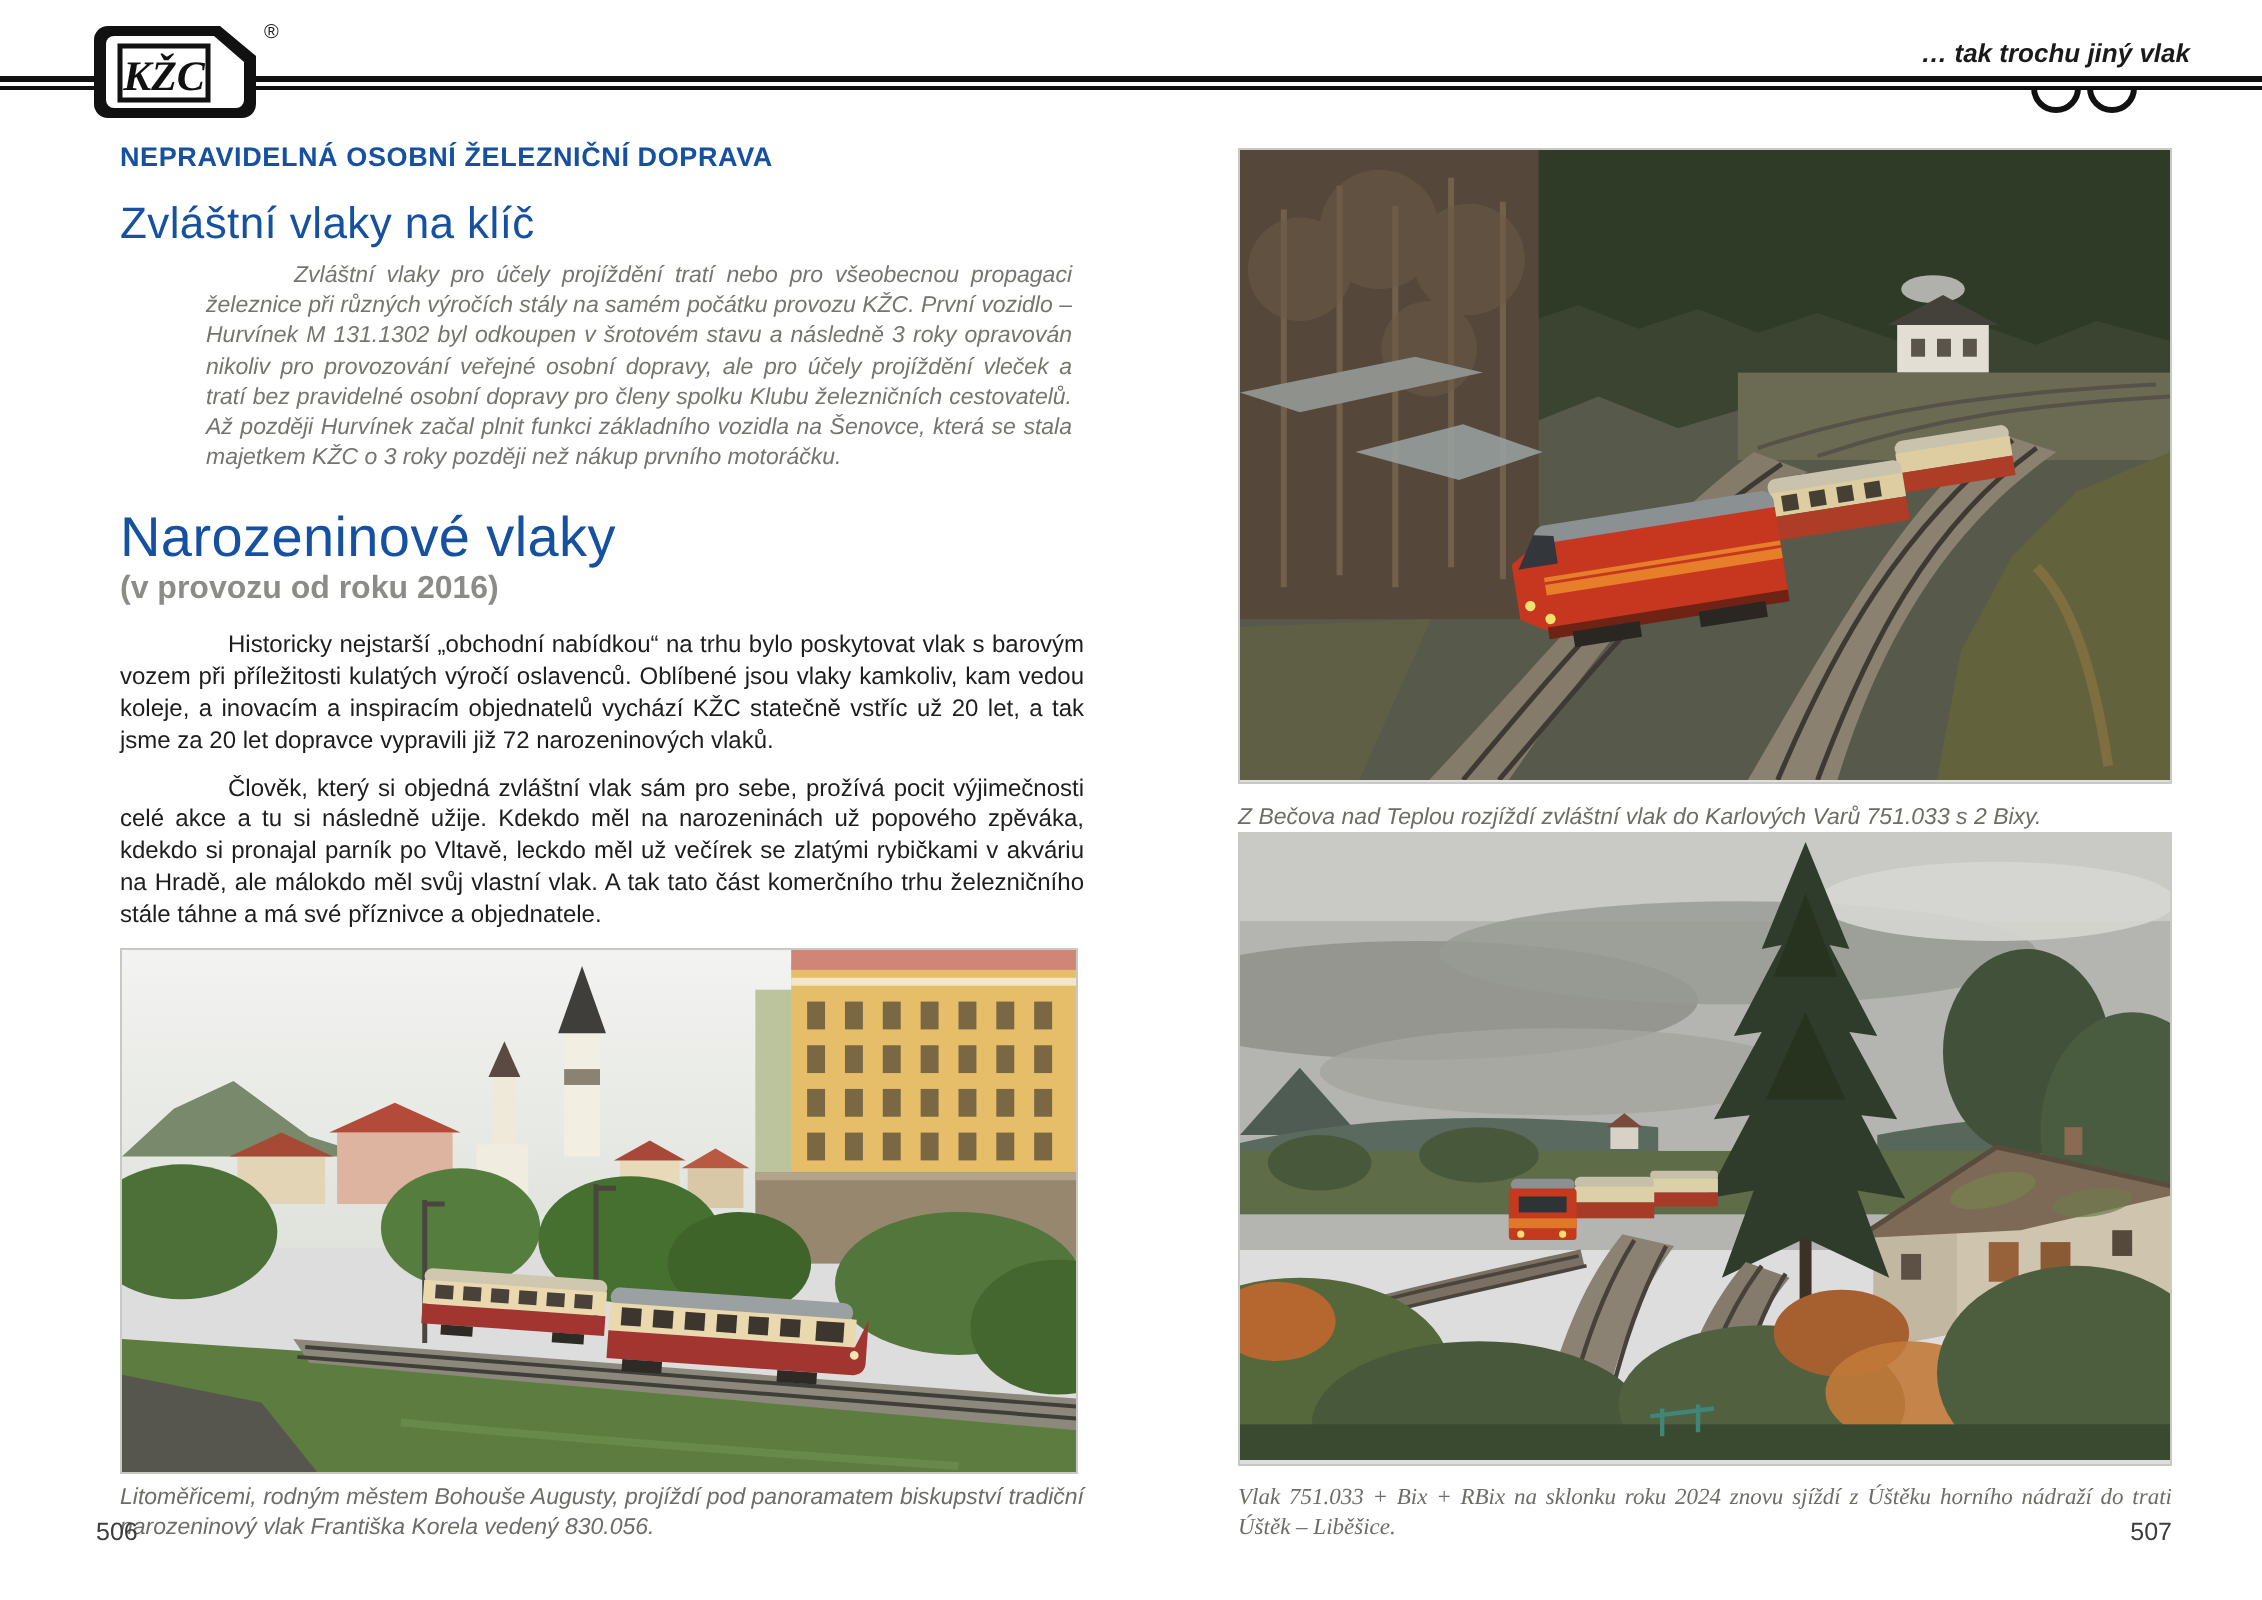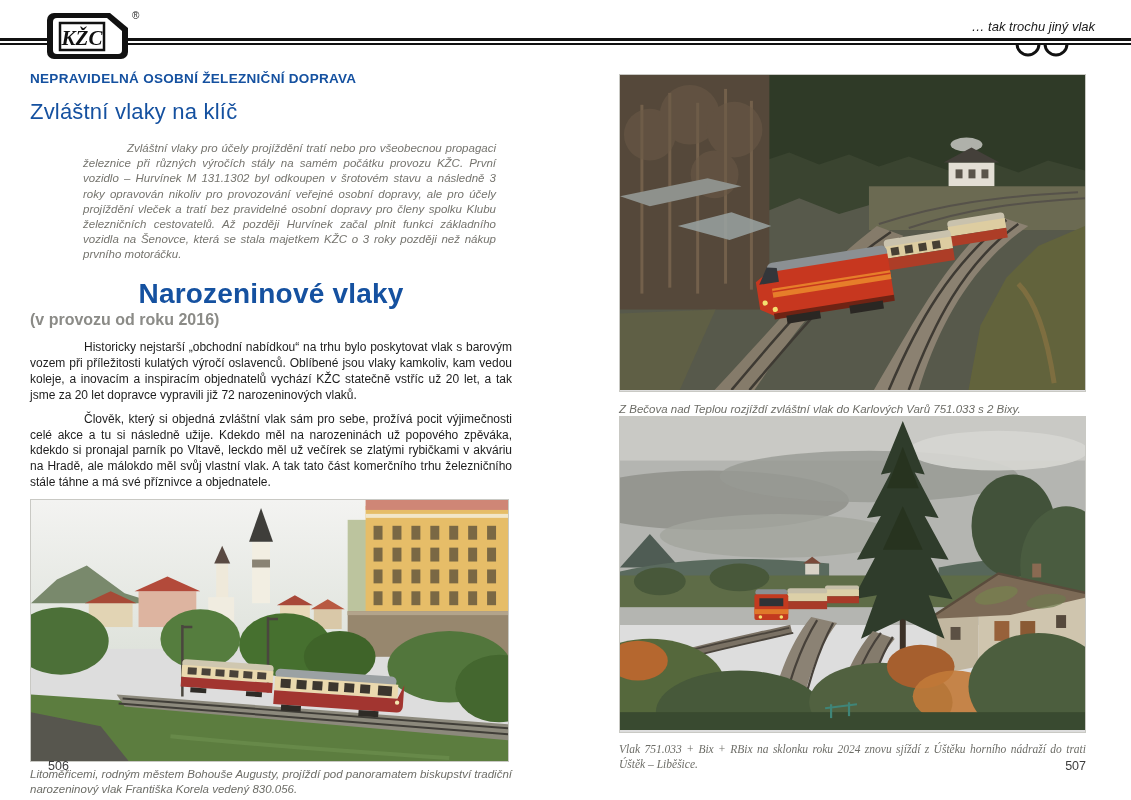--- a/index.html
+++ b/index.html
@@ -11,41 +11,41 @@
   .spread{position:absolute;inset:0;background:#ffffff;}
 
   
   .top-rule{position:absolute;left:0;top:38px;width:1131px;height:7px;z-index:3;}
   .top-rule .bar1{height:3px;background:#111;}
   .top-rule .gap{height:2px;background:#fff;}
   .top-rule .bar2{height:2px;background:#111;}
   .logo-wrap{position:absolute;left:42px;top:5px;width:104px;height:60px;z-index:4;}
   .running-head{
     position:absolute;right:36px;top:19px;z-index:4;
-    font-size:13px;font-style:italic;font-weight:normal;color:#1a1a1a;
+    font-size:13px;font-style:italic;font-weight:bold;color:#1a1a1a;
   }
   .wheels{position:absolute;left:1006px;top:41px;width:72px;height:26px;z-index:2;}
 
   
-  .left-page{position:absolute;left:30px;top:71px;width:482px;height:700px;}
+  .left-page{position:absolute;left:60px;top:71px;width:482px;height:700px;}
   .kicker{
     color:#1551a0;font-weight:bold;font-size:13.5px;letter-spacing:.3px;
     margin:0 0 13px 0;
   }
   .sec1-title{
     color:#1551a0;font-weight:normal;font-size:22px;margin:0 0 5px 0;letter-spacing:.2px;
   }
   .intro{margin-left:37px;}
   .intro p{
-    margin:16px;color:#75746e;font-style:italic;font-size:11.5px;line-height:1.32;
+    margin:6px;color:#75746e;font-style:italic;font-size:11.5px;line-height:1.32;
     text-align:justify;
   }
   .intro p.first{text-indent:44px;}
   .sec2-title{
-    color:#1551a0;font-weight:bold;font-size:28px;margin:16px 0 1px 0;letter-spacing:.2px;text-align:center;
+    color:#1551a0;font-weight:normal;font-size:28px;margin:16px 0 1px 0;letter-spacing:.2px;
   }
   .sec2-sub{
     color:#8b8b87;font-weight:bold;font-size:16px;margin:0 0 11px 0;
   }
   .bodytext p{
     margin:0 0 8px 0;font-size:12px;line-height:1.32;color:#1d1d1d;
     text-align:justify;text-indent:54px;
   }
   .photo{border:1px solid #c9c9c4;background:#dddddd;line-height:0;}
   .photo svg{display:block;}

